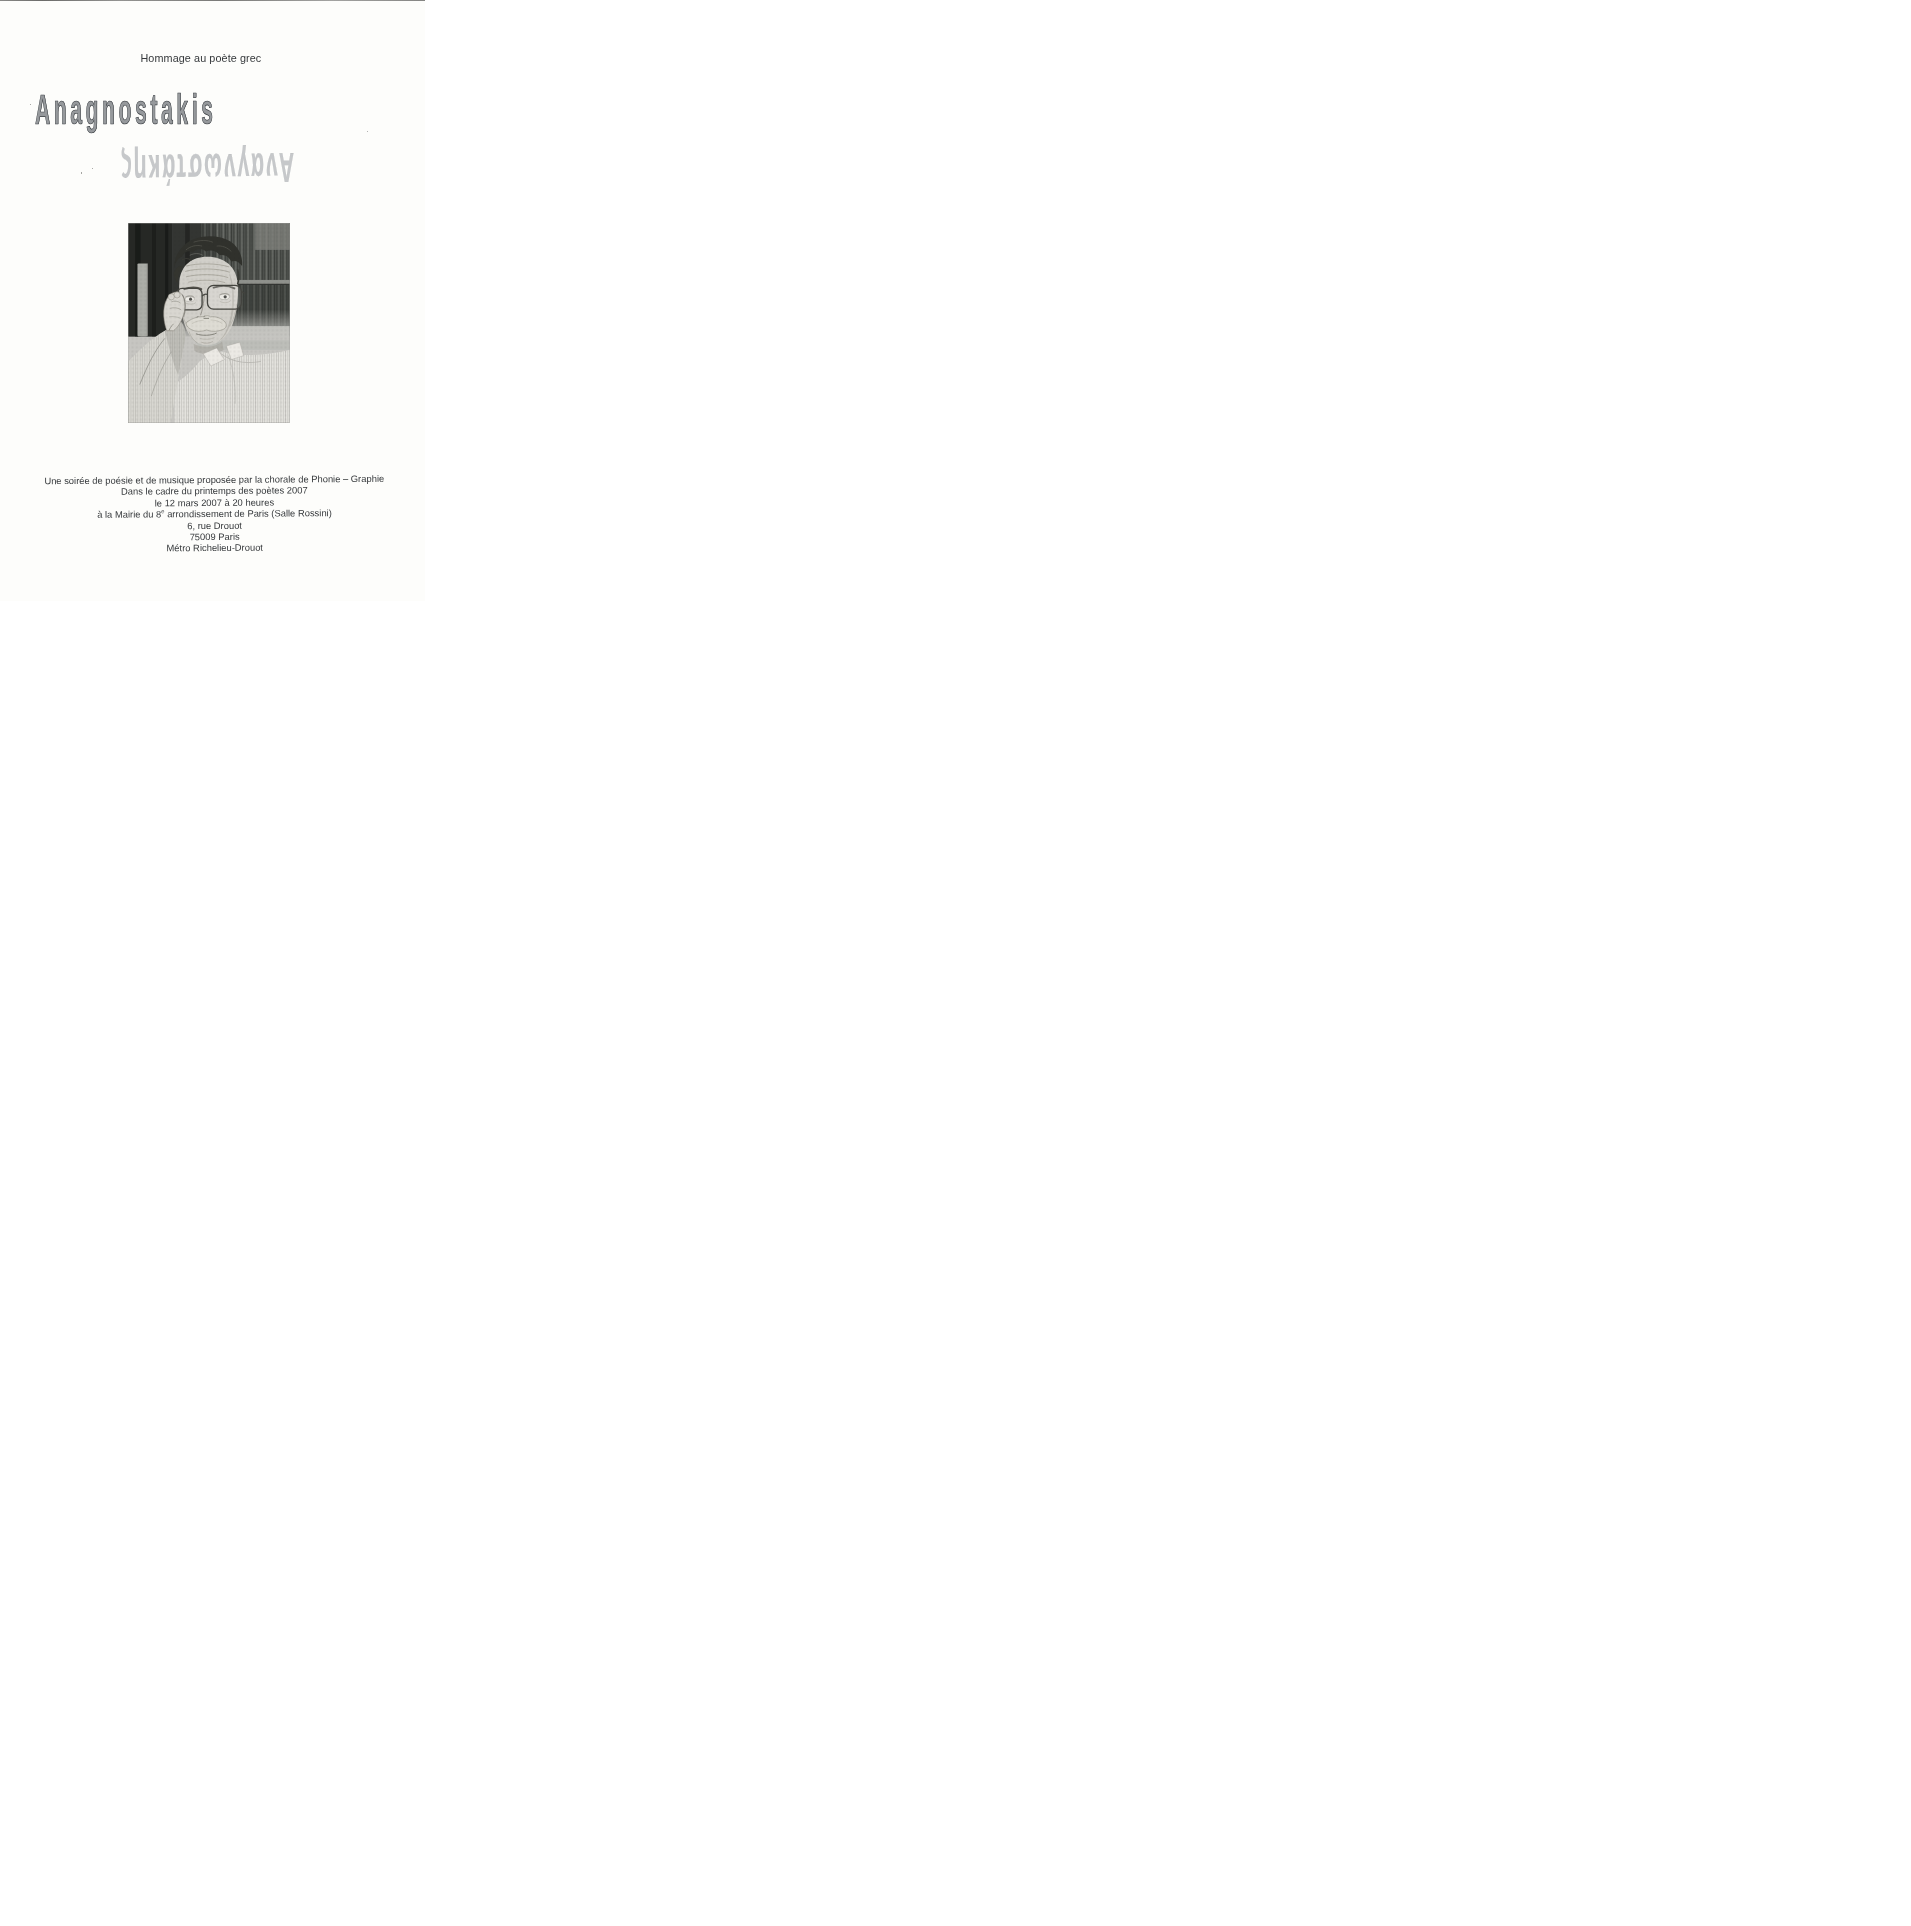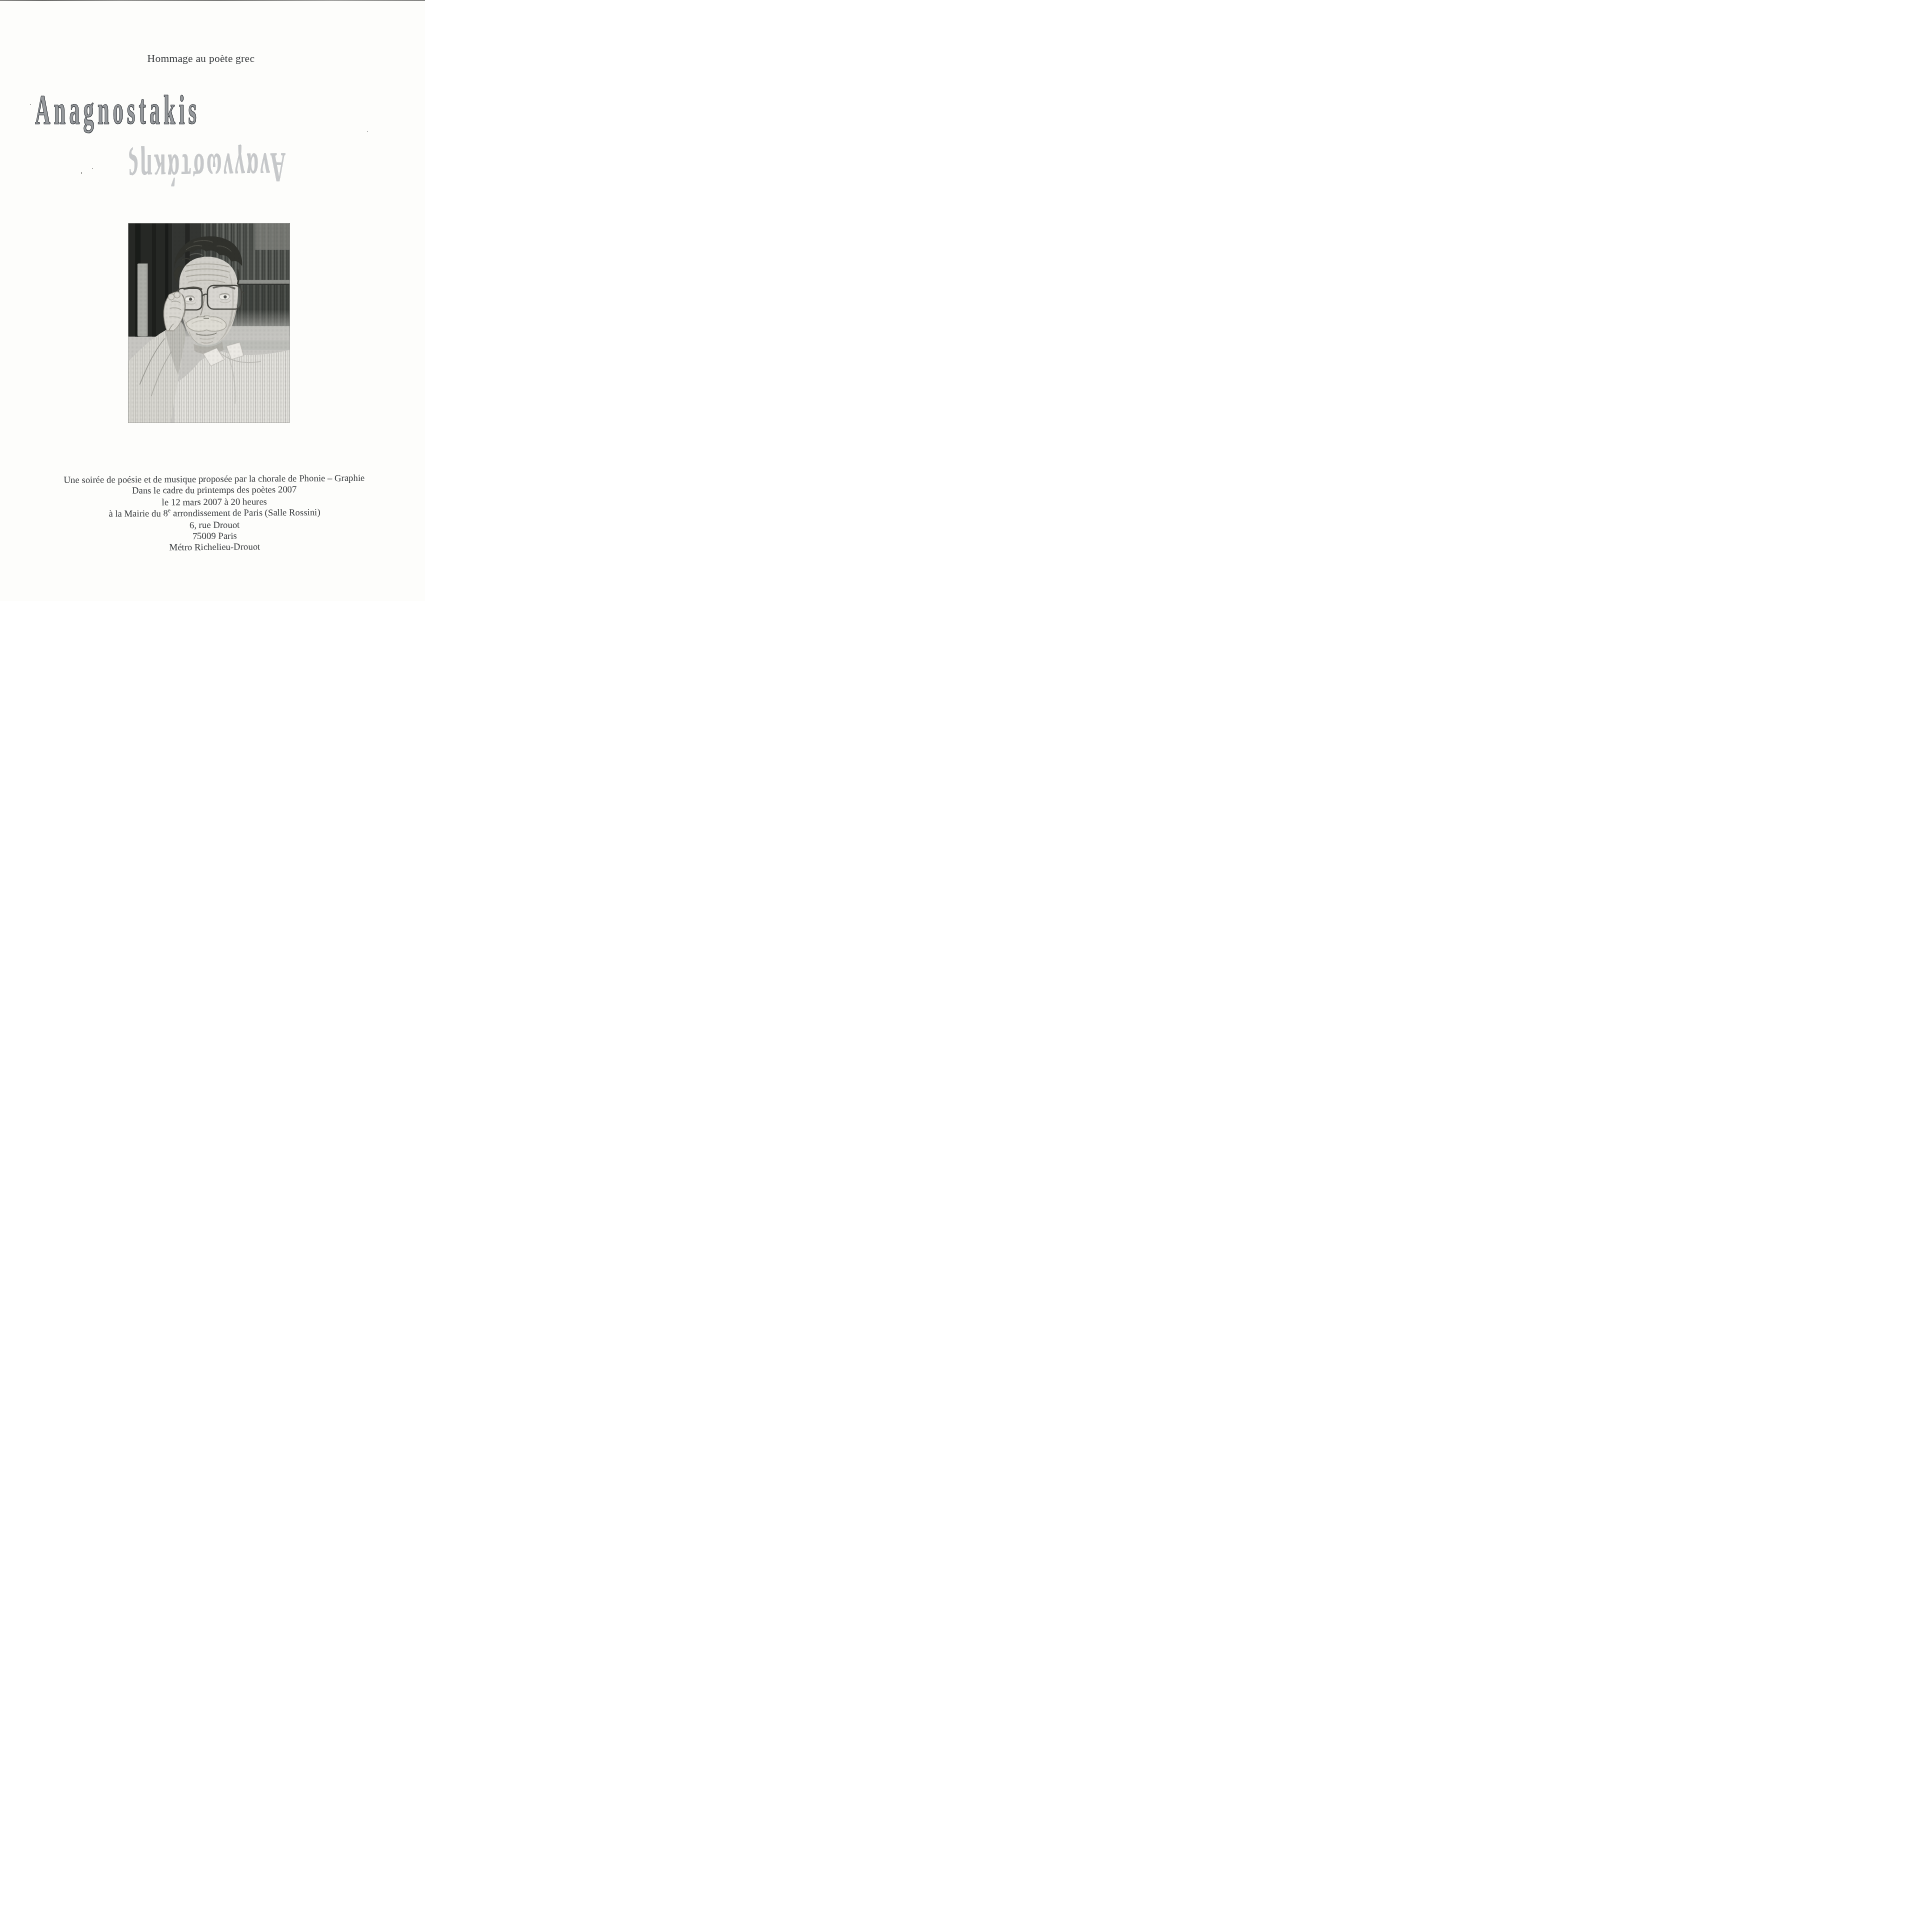--- a/index.html
+++ b/index.html
@@ -1,19 +1,19 @@
 <!DOCTYPE html>
 <html style="font-size:6.2px"><head>
 <meta charset="utf-8">
 <style>
   html,body{margin:0;padding:0;background:#ffffff;}
   .page{
     position:relative; width:425px; height:601px; overflow:hidden;
     background:var(--paper,#fdfdfb);
-    font-family:Liberation Serif, serif;
+    font-family:Liberation Sans, sans-serif;
     color:var(--ink,#35383b);
   }
   .scan-top{
     position:absolute; top:0; left:0; width:100%; height:1.2px;
     background:linear-gradient(90deg,#7f7f7d,#5f5f5d 10%,#8a8a88 28%,#6f6f6d 52%,#9b9b99 78%,#7a7a78);
     opacity:.92;
   }
   .speck{position:absolute;background:#8d8d8a;border-radius:50%;}
   .kicker{
     position:absolute; left:-11.6px; top:52px; width:425px;

